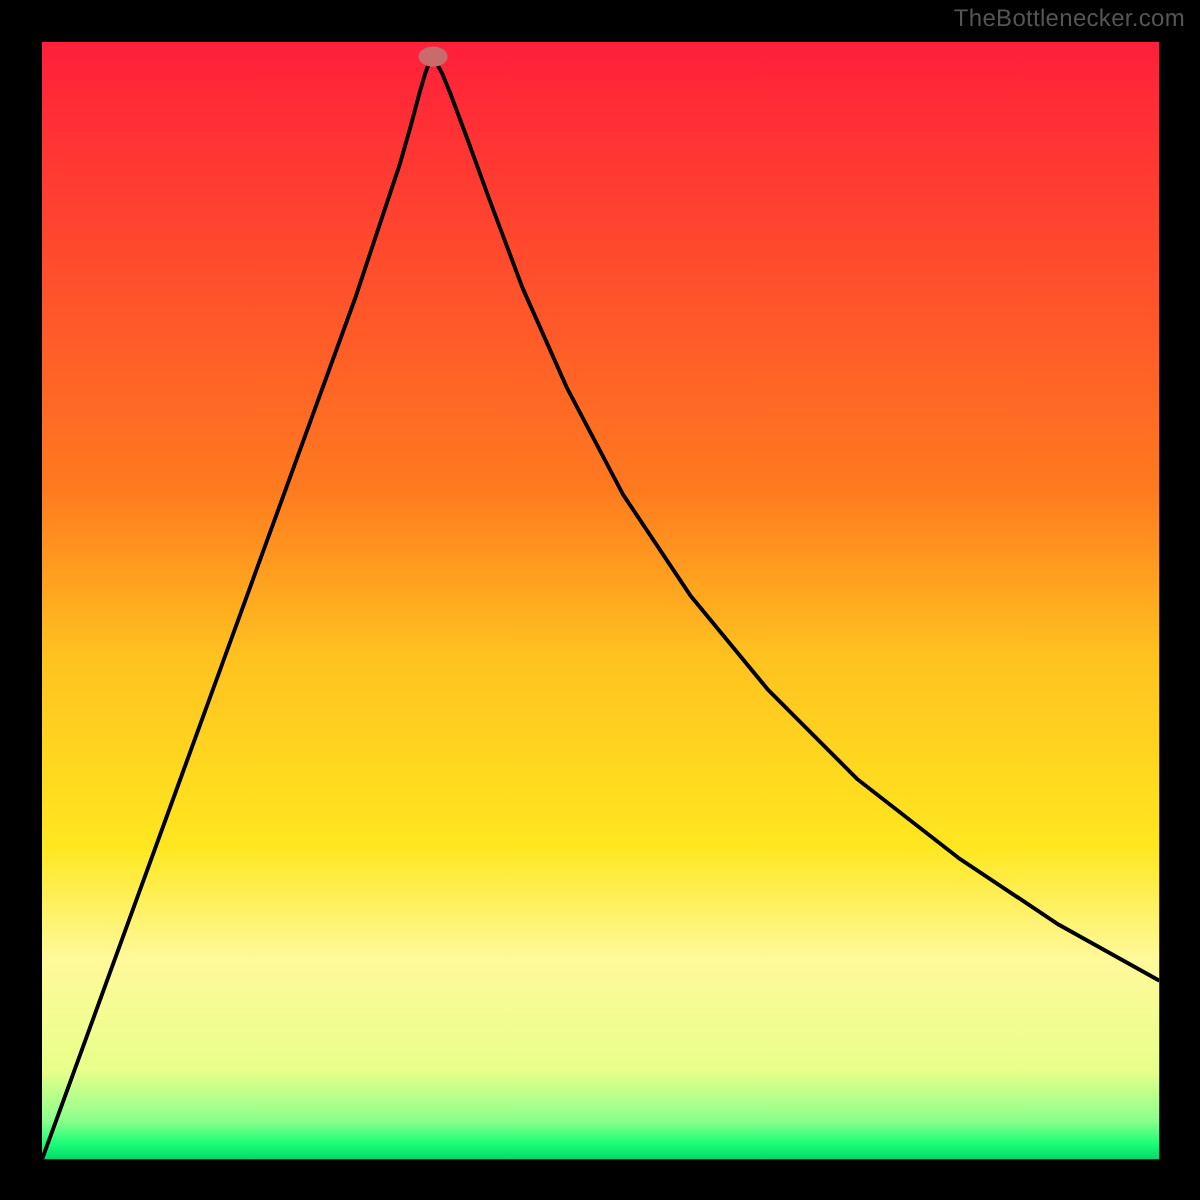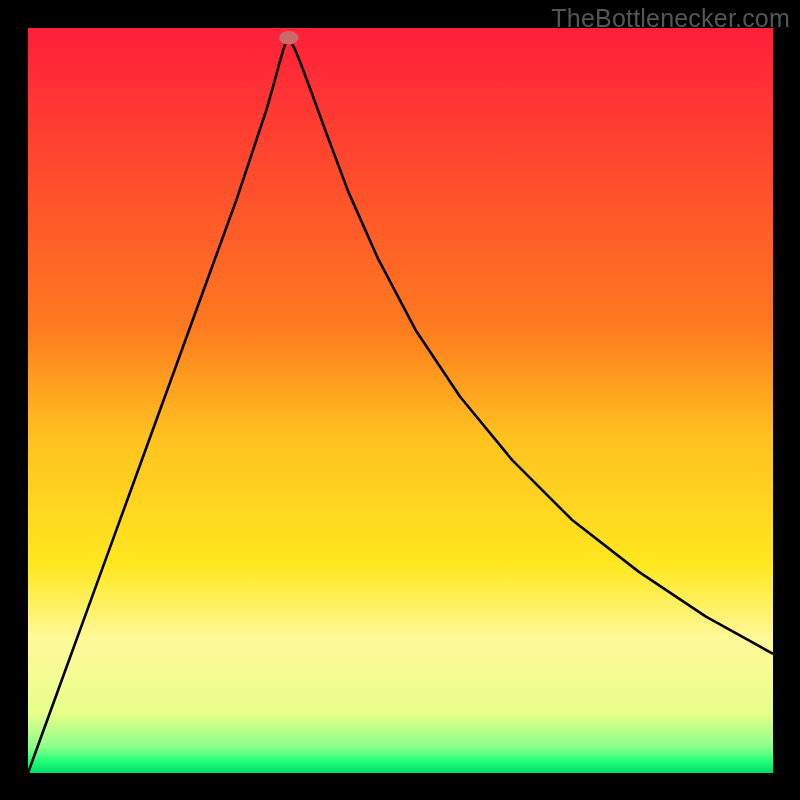--- a/index.html
+++ b/index.html
@@ -9,21 +9,21 @@
     background: #000;
     position: relative;
     overflow: hidden;
     font-family: Arial, Helvetica, sans-serif;
   }
   .watermark {
     position: absolute;
     top: 4px;
     right: 10px;
     color: #555;
-    font-size: 25px;
+    font-size: 16px;
     font-weight: 500;
     letter-spacing: 0.2px;
     z-index: 10;
   }
   .plot {
     position: absolute;
     left: 28px;
     top: 28px;
     width: 745px;
     height: 745px;

